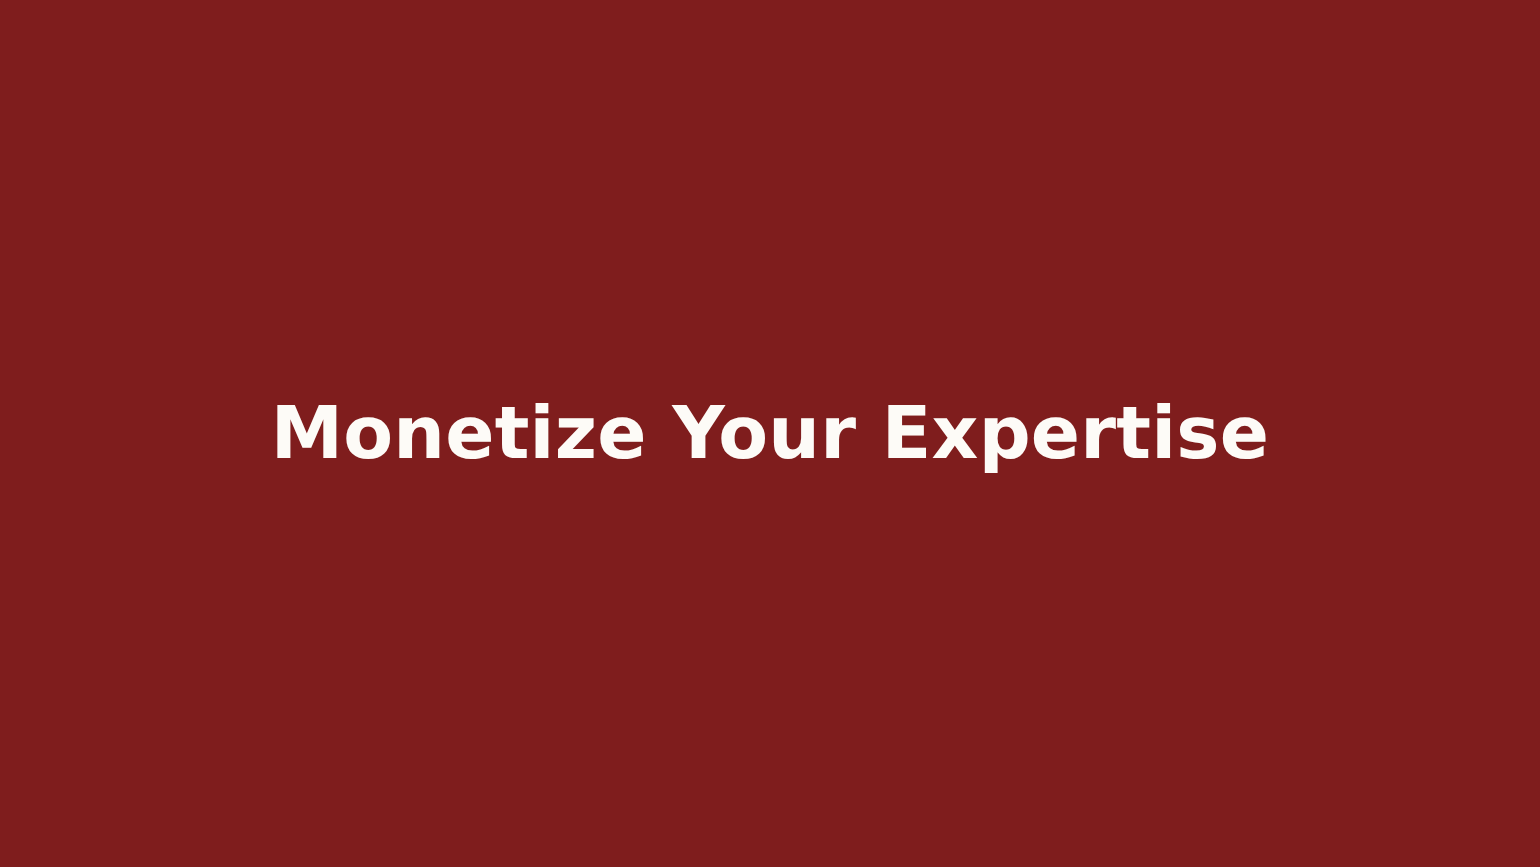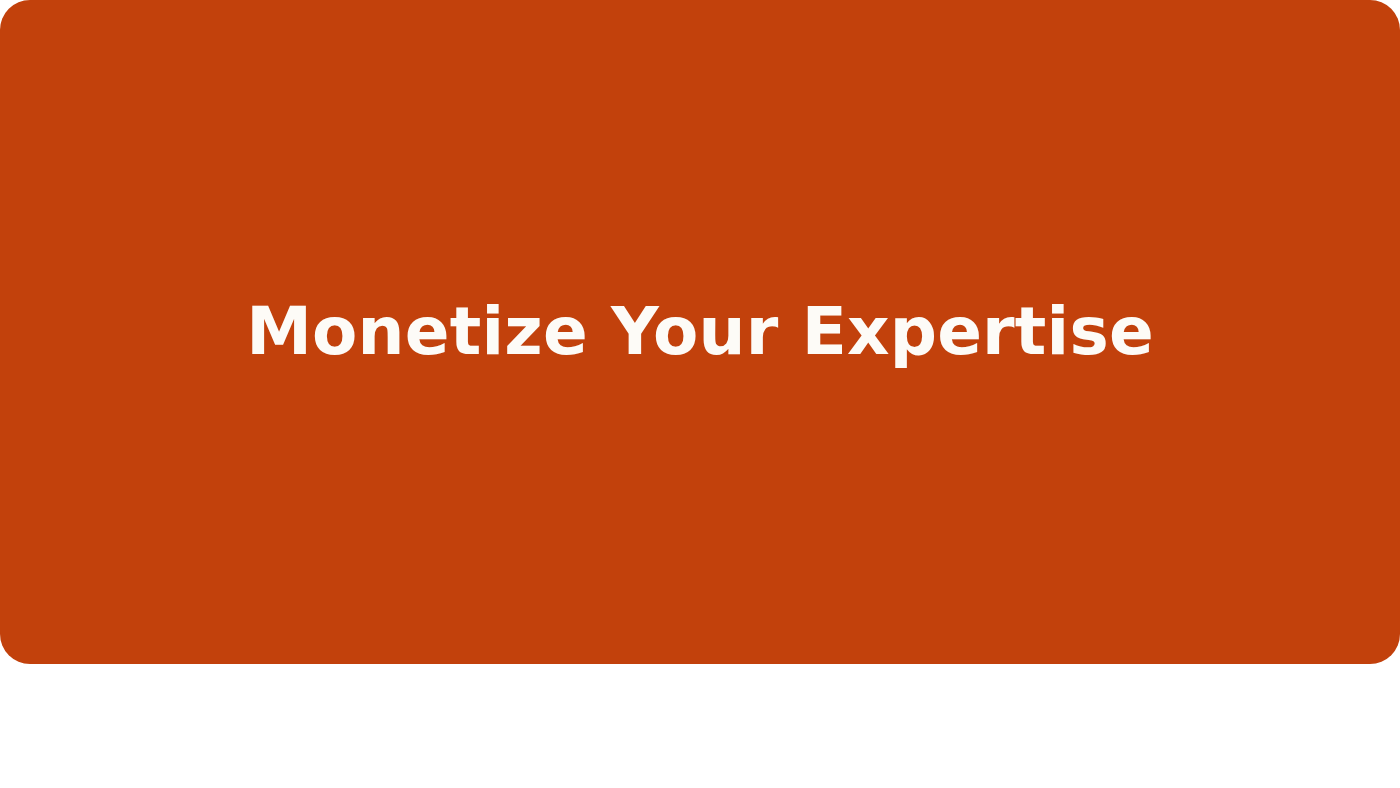--- a/index.html
+++ b/index.html
@@ -11,27 +11,26 @@
   body {
     width: 1400px;
     height: 788px;
     overflow: hidden;
     font-family: "DejaVu Sans", sans-serif;
   }
 
   .slide {
     position: relative;
     width: 1400px;
-    height: 664px;
-    background-color: #c2410c;
+    height: 788px;
+    background-color: #7f1d1d;
     display: flex;
     align-items: center;
     justify-content: center;
     box-sizing: border-box;
-    border-radius: 30px;
   }
 
   .title-block {
     width: 100%;
     text-align: center;
     padding: 0 60px;
     box-sizing: border-box;
   }
 
   .headline {

